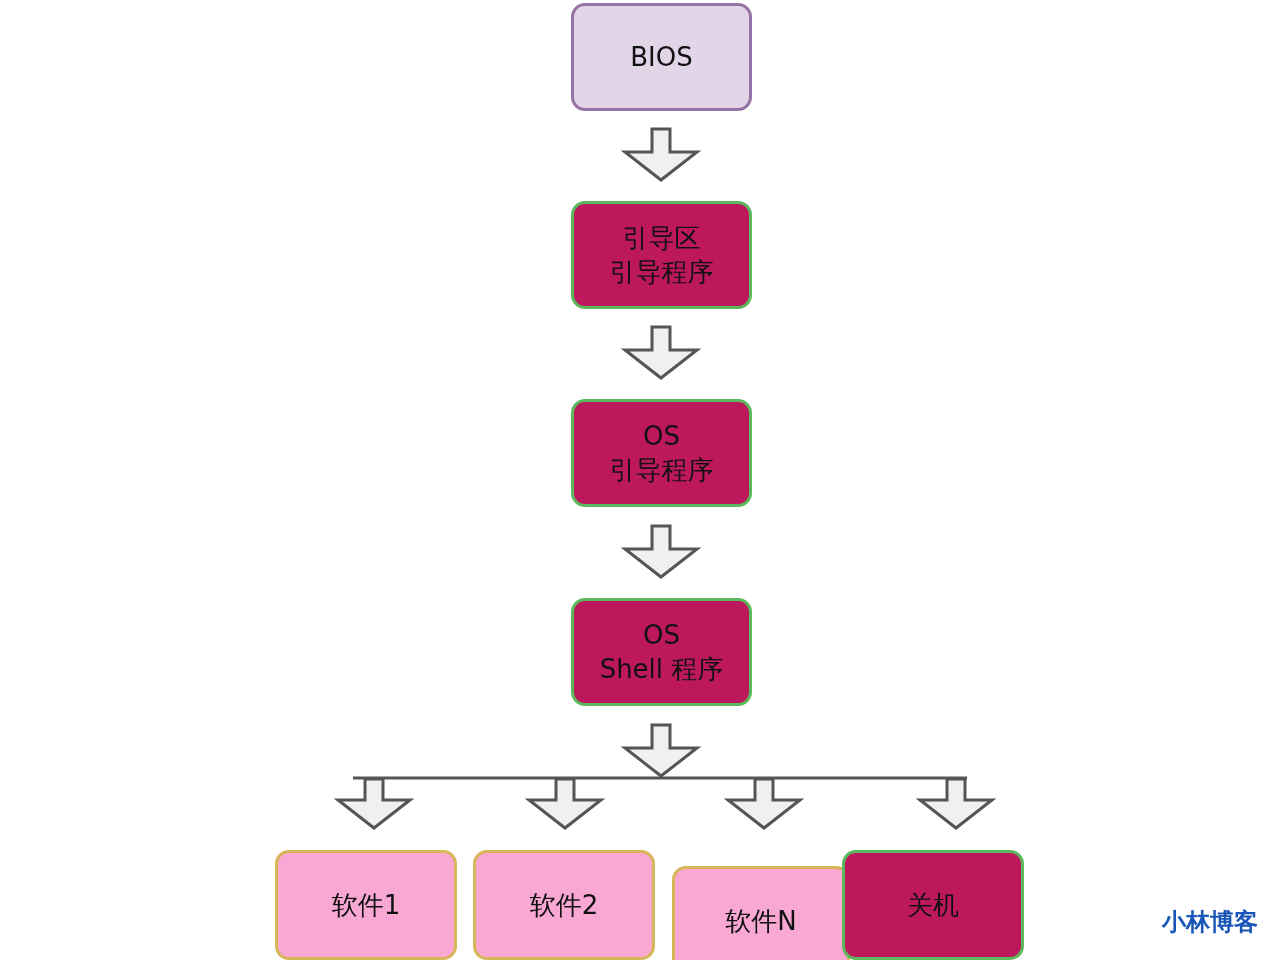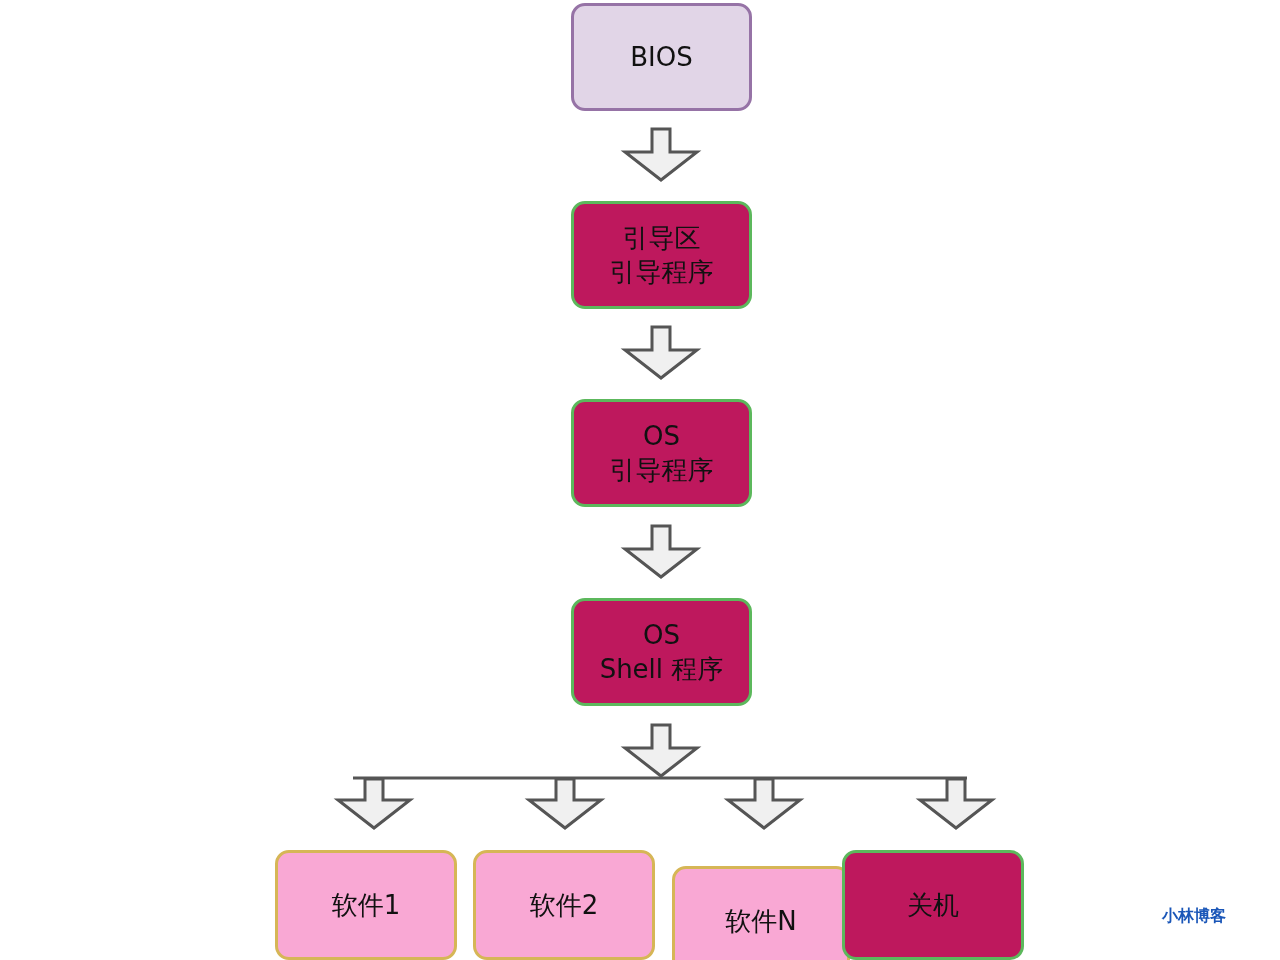--- a/index.html
+++ b/index.html
@@ -10,21 +10,21 @@
       border: 3px solid; border-radius: 14px;
       display: flex; flex-direction: column; align-items: center; justify-content: center;
       color: #111; font-size: 26px; line-height: 34px; text-align: center;
     }
     .purple { background: #e1d5e7; border-color: #9673a6; }
     .green  { background: #be185d; border-color: #5cb85c; }
     .yellow { background: #f9a8d4; border-color: #d6b656; }
     svg.arrows { position: absolute; left: 0; top: 0; }
     .watermark {
       position: absolute; left: 1162px; top: 906px;
-      color: #1a56b8; font-size: 16px; font-weight: bold; letter-spacing: 0px;
+      color: #1a56b8; font-size: 24px; font-weight: bold; letter-spacing: 0px;
     }
   </style>
 </head>
 <body>
 
 <svg class="arrows" width="1280" height="960">
   <g id="arrow-group">
       <path d="M652,129 L670,129 L670,152 L697,152 L661,180 L625,152 L652,152 Z" fill="#f0f0f0" stroke="#555555" stroke-width="3" stroke-linejoin="miter"></path>
       <path d="M652,327 L670,327 L670,350 L697,350 L661,378 L625,350 L652,350 Z" fill="#f0f0f0" stroke="#555555" stroke-width="3" stroke-linejoin="miter"></path>
       <path d="M652,526 L670,526 L670,549 L697,549 L661,577 L625,549 L652,549 Z" fill="#f0f0f0" stroke="#555555" stroke-width="3" stroke-linejoin="miter"></path>

